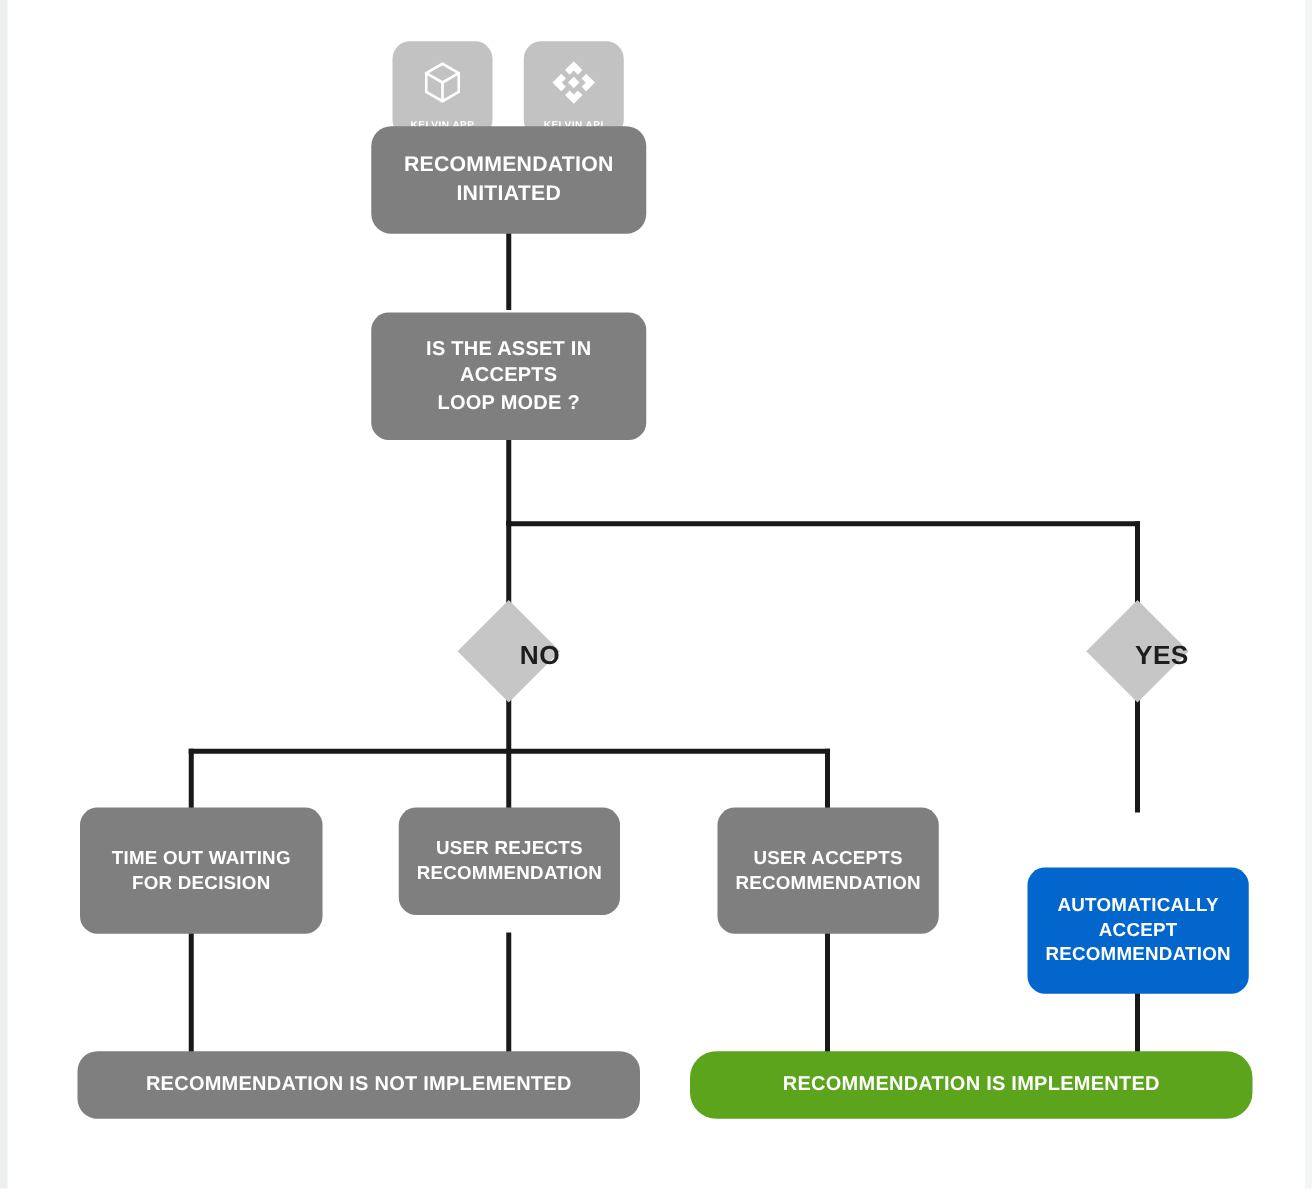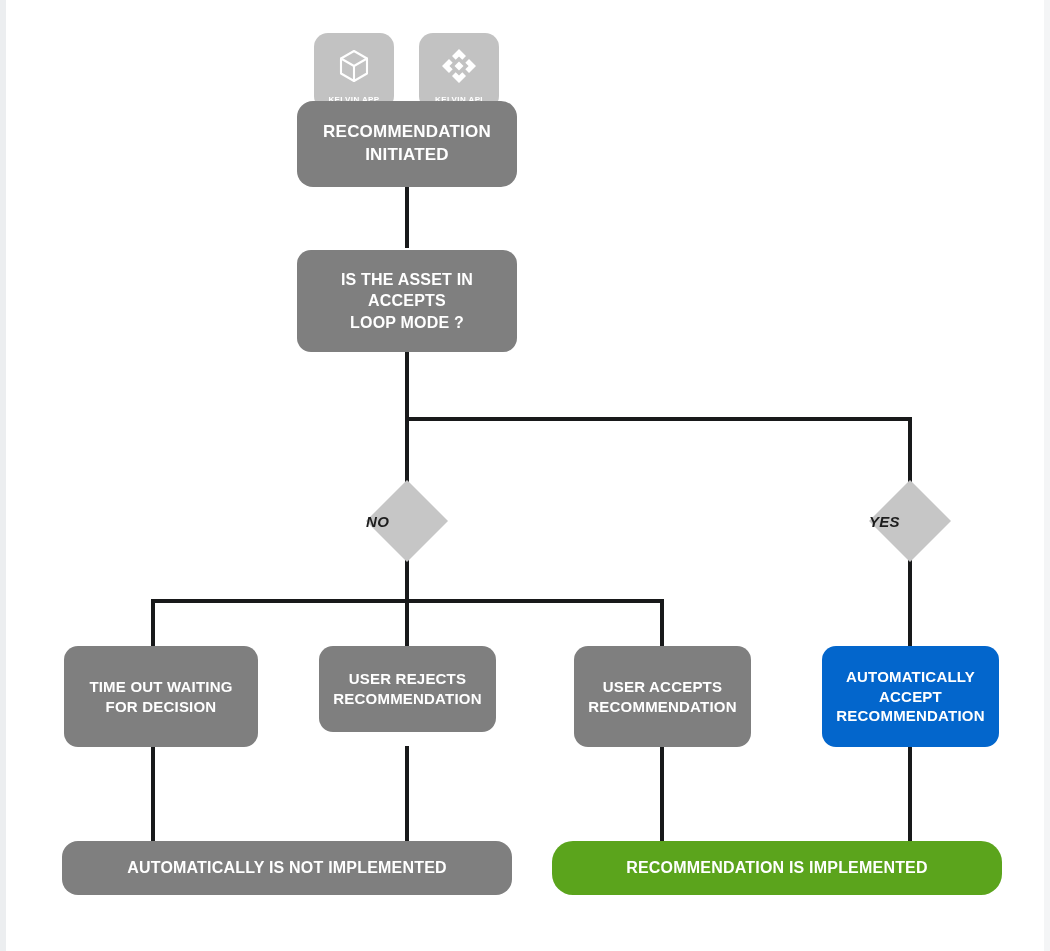--- a/index.html
+++ b/index.html
@@ -46,21 +46,21 @@
     justify-content: center;
     text-align: center;
     color: #ffffff;
     font-weight: bold;
     letter-spacing: .2px;
     line-height: 1.33;
     border-radius: 14px;
     background: #7f7f7f;
     padding: 16px 12px;
   }
-  .node.blue  { background: #0366cc; }
+  .node.blue  { background: #0366cc; margin-top: 48px; }
   .node.green { background: #5ba41c; border-radius: 21px; }
 
   .node-start {
     font-size: 17px;
     border-radius: 16px;
   }
   .node-decision { font-size: 16px; }
   .node-outcome  { font-size: 15px; }
   .node-result   { font-size: 16px; border-radius: 16px; }
 
@@ -95,26 +95,25 @@
   .diamond {
     position: absolute;
     width: 58px;
     height: 58px;
     background: #c6c6c6;
     transform: rotate(45deg);
   }
   .diamond-label {
     position: absolute;
     width: 82px;
-    text-align: left;
-    font-size: 15px;
+    text-align: right;
+    font-size: 21px;
     font-weight: bold;
     color: #1d1d1d;
     letter-spacing: .3px;
-    font-style: italic;
   }
 </style>
 </head>
 <body>
 
 <div id="canvas">
 
   <div class="edge-strip left"></div>
   <div class="edge-strip right"></div>
 
@@ -210,20 +209,20 @@
 
   <div class="node node-outcome blue" style="left:822px; top:646px; width:177px; height:101px;">
     <div>
       <div>AUTOMATICALLY</div>
       <div>ACCEPT</div>
       <div>RECOMMENDATION</div>
     </div>
   </div>
 
   <div class="node node-result" style="left:62px; top:841px; width:450px; height:54px;">
-    <span>AUTOMATICALLY IS NOT IMPLEMENTED</span>
+    <span>RECOMMENDATION IS NOT IMPLEMENTED</span>
   </div>
 
   <div class="node node-result green" style="left:552px; top:841px; width:450px; height:54px;">
     <span>RECOMMENDATION IS IMPLEMENTED</span>
   </div>
 
 </div>
 
 </body></html>

